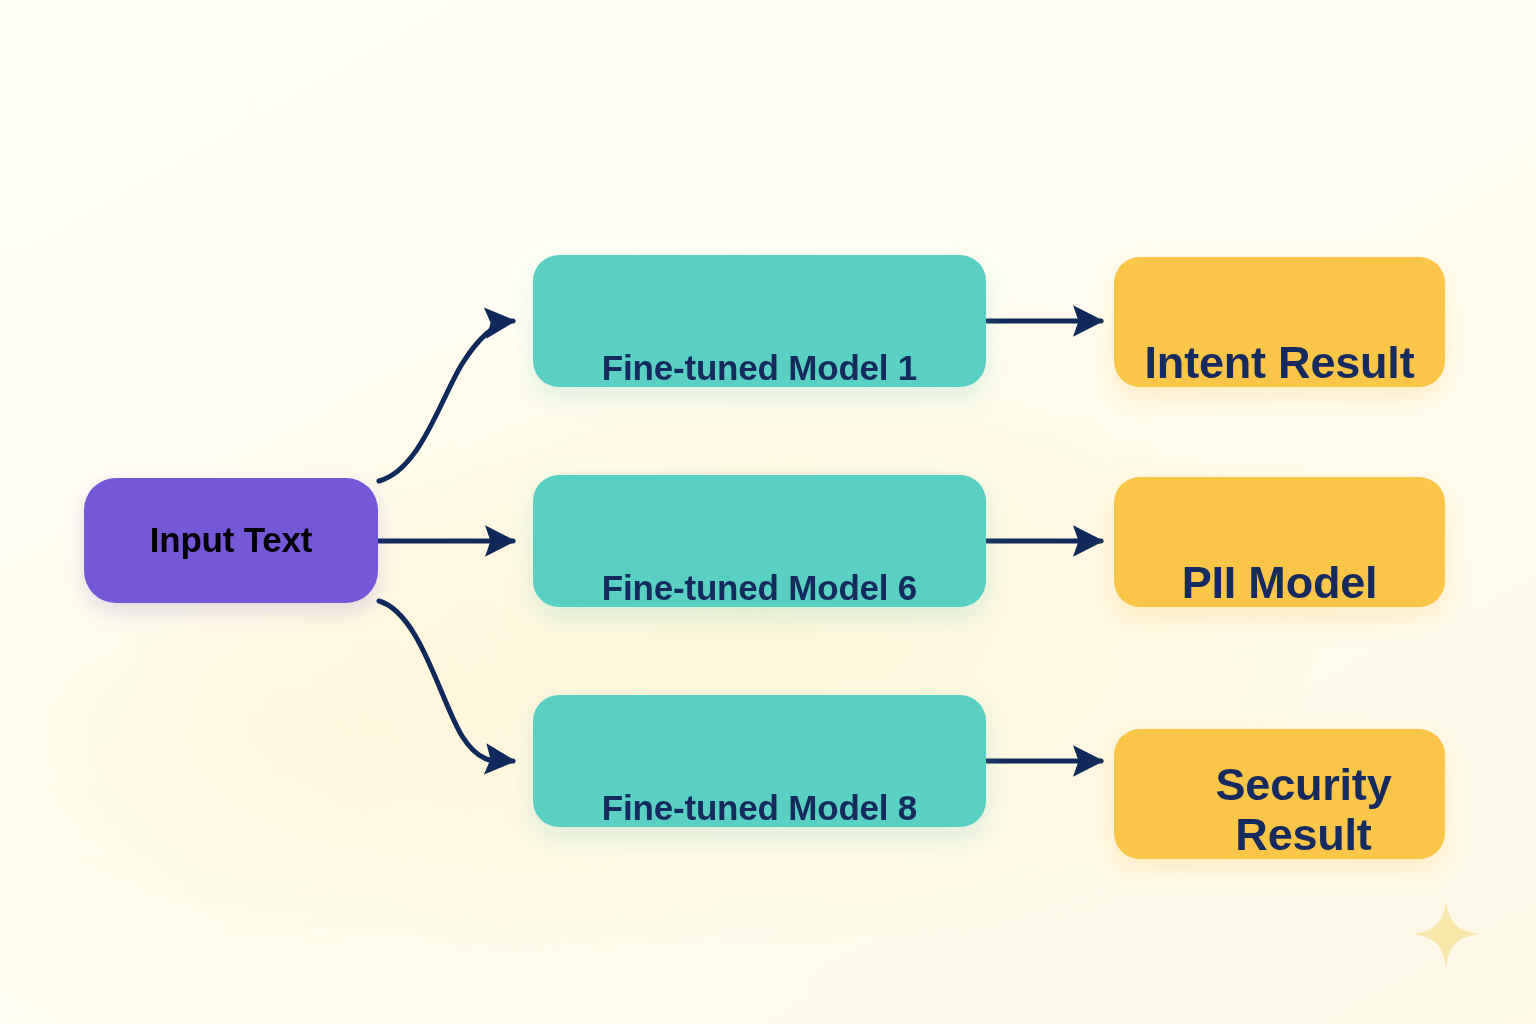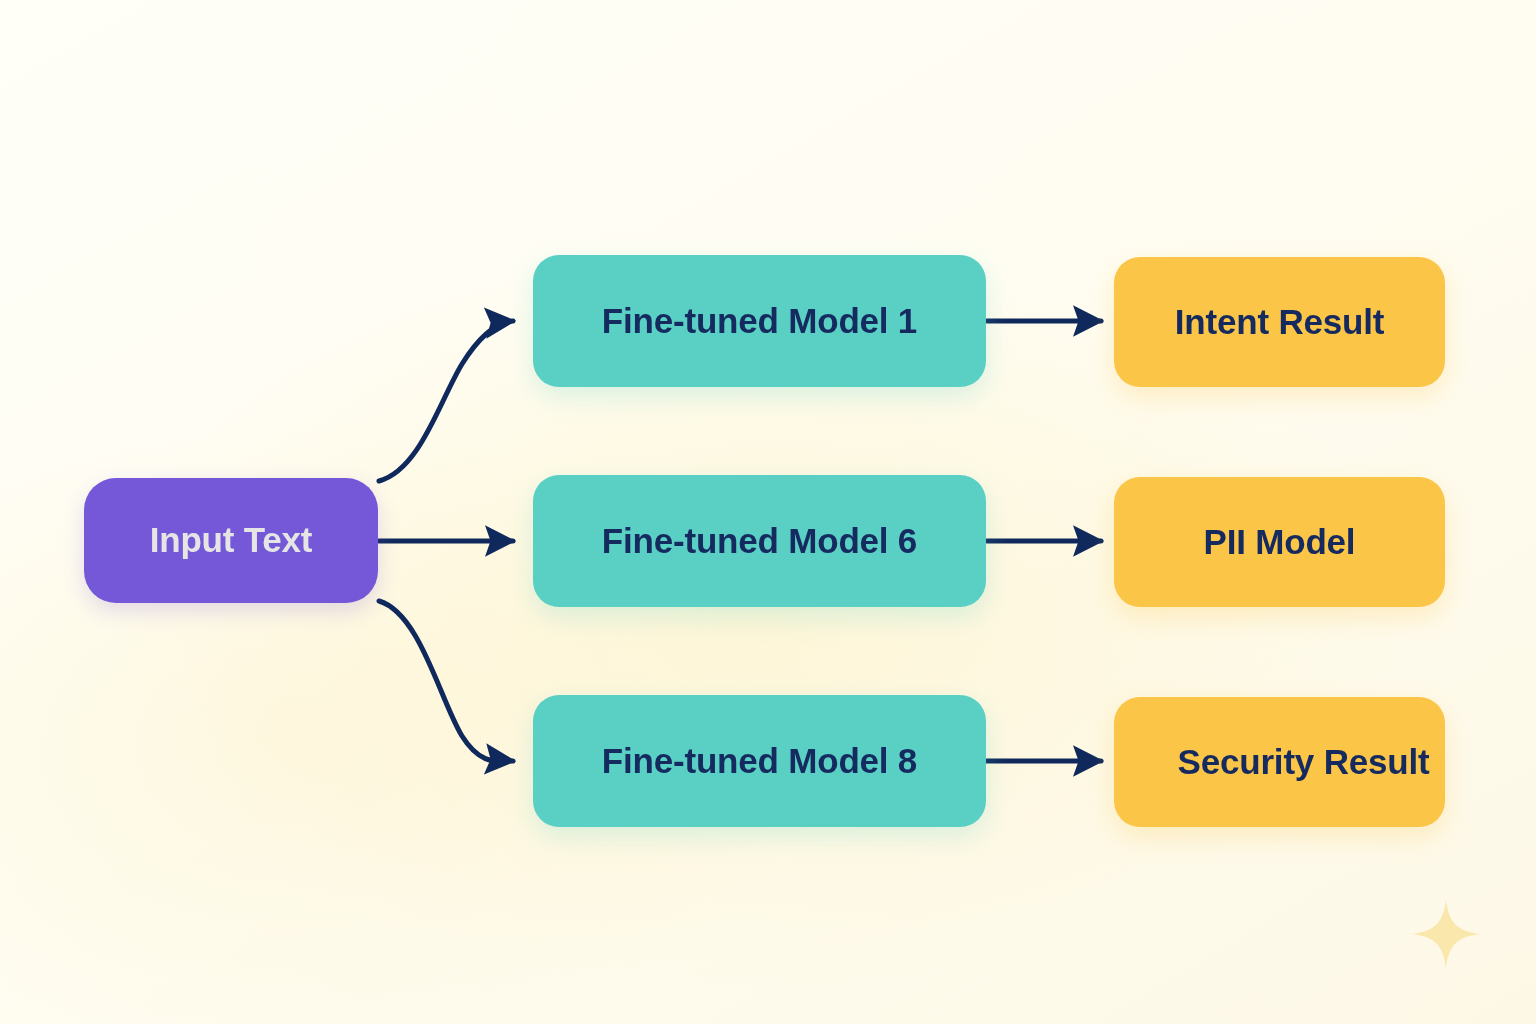--- a/index.html
+++ b/index.html
@@ -34,51 +34,53 @@
     font-weight: bold;
     line-height: 1.1;
     -webkit-font-smoothing: antialiased;
   }
   .node-input {
     left: 84px;
     top: 478px;
     width: 294px;
     height: 125px;
     background: #7458d8;
-    color: #e5e5e5;
+    color: #000000;
     border-radius: 32px;
     font-size: 35px;
     box-shadow: 0 8px 22px rgba(116,88,216,0.20);
   }
   .node-model {
     left: 533px;
     width: 453px;
     height: 132px;
     background: #5ad0c5;
     color: #152a5e;
     border-radius: 26px;
     font-size: 35px;
     box-shadow: 0 10px 26px rgba(90,208,197,0.22);
+    align-items: flex-end;
   }
   .node-result {
     left: 1114px;
     width: 331px;
     height: 130px;
     background: #fbc547;
     color: #152a5e;
     border-radius: 26px;
-    font-size: 35px;
+    font-size: 45px;
     box-shadow: 0 10px 26px rgba(251,197,71,0.26);
+    align-items: flex-end;
   }
   .row-0 { top: 255px; }
   .row-1 { top: 475px; }
   .row-2 { top: 695px; }
   .row-0r { top: 257px; }
   .row-1r { top: 477px; }
-  .row-2r { top: 697px; padding-left: 48px; }
+  .row-2r { top: 729px; padding-left: 48px; }
   #edges {
     position: absolute;
     left: 0;
     top: 0;
     width: 1536px;
     height: 1024px;
     pointer-events: none;
   }
   #sparkle {
     position: absolute;

